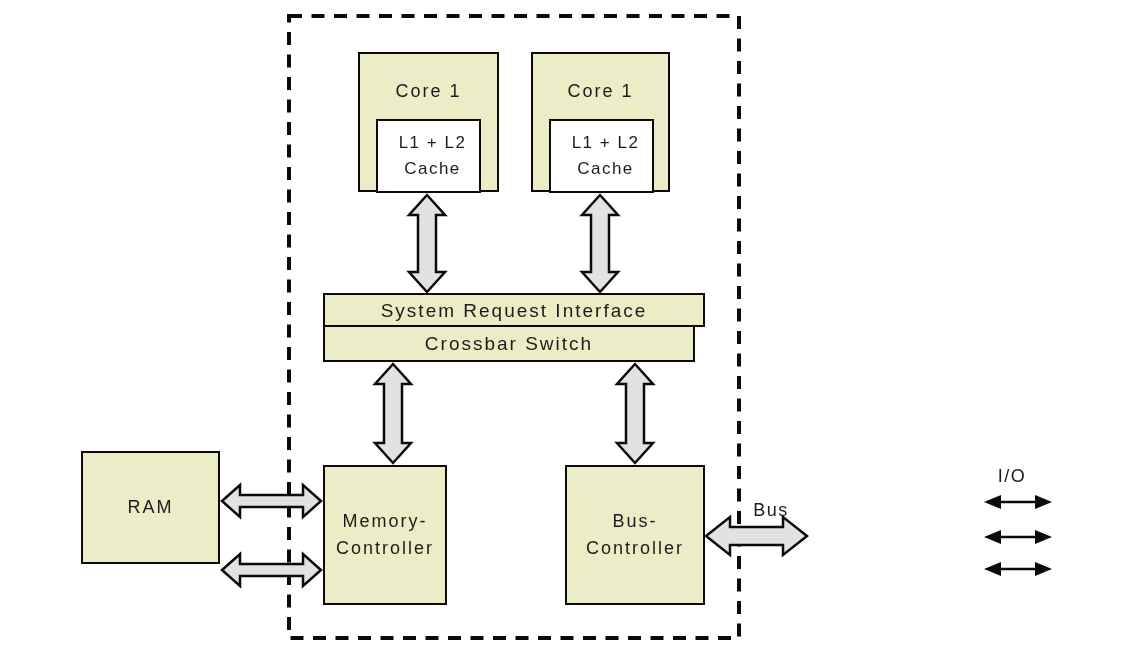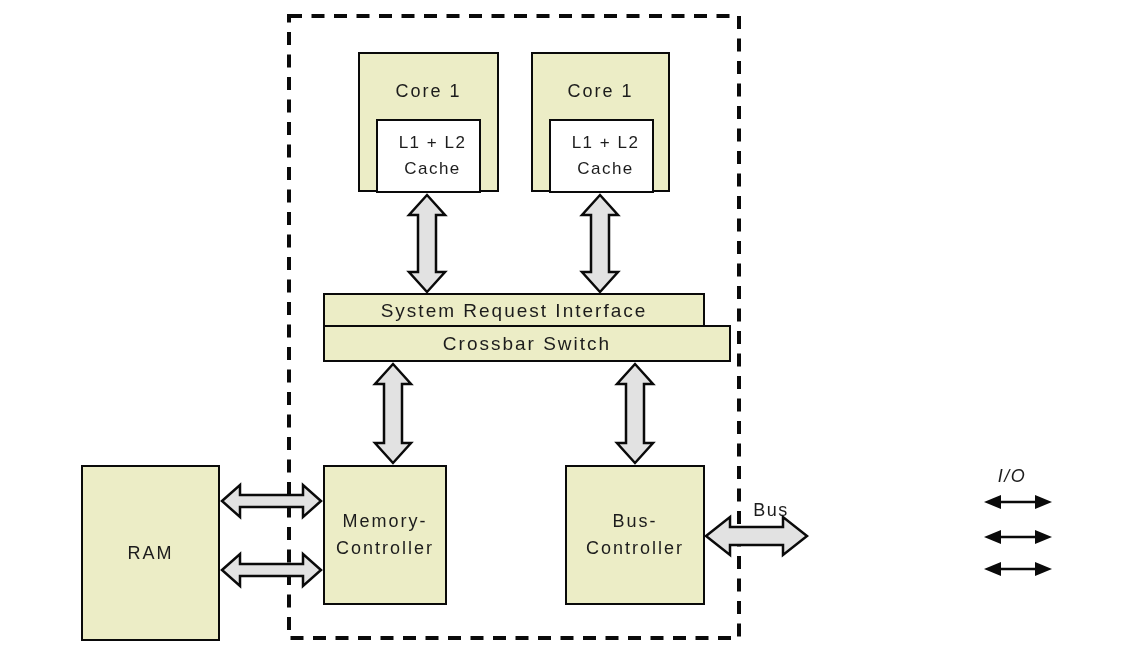--- a/index.html
+++ b/index.html
@@ -100,36 +100,36 @@
 
   <div class="box cache" style="left:549px;top:119px;width:105px;height:74px;">
     <span>L1 + L2</span>
     <span>Cache</span>
   </div>
 
   <div class="box bar" style="left:323px;top:293px;width:382px;height:34px;">
     <span>System Request Interface</span>
   </div>
 
-  <div class="box bar" style="left:323px;top:325px;width:408px;height:37px;">
+  <div class="box bar" style="left:323px;top:325px;width:372px;height:37px;">
     <span>Crossbar Switch</span>
   </div>
 
-  <div class="box" style="left:81px;top:465px;width:139px;height:176px;">
+  <div class="box" style="left:81px;top:451px;width:139px;height:113px;">
     <span>RAM</span>
   </div>
 
   <div class="box" style="left:323px;top:465px;width:124px;height:140px;">
     <span>Memory-</span>
     <span>Controller</span>
   </div>
 
   <div class="box" style="left:565px;top:465px;width:140px;height:140px;">
     <span>Bus-</span>
     <span>Controller</span>
   </div>
 
 
   <div class="floating-label" style="left:741px;top:500px;width:60px;">Bus</div>
 
-  <div class="floating-label" style="left:982px;top:466px;width:60px;font-style:italic;">I/O</div>
+  <div class="floating-label" style="left:982px;top:466px;width:60px;">I/O</div>
 
 </div>
 
 </body></html>

